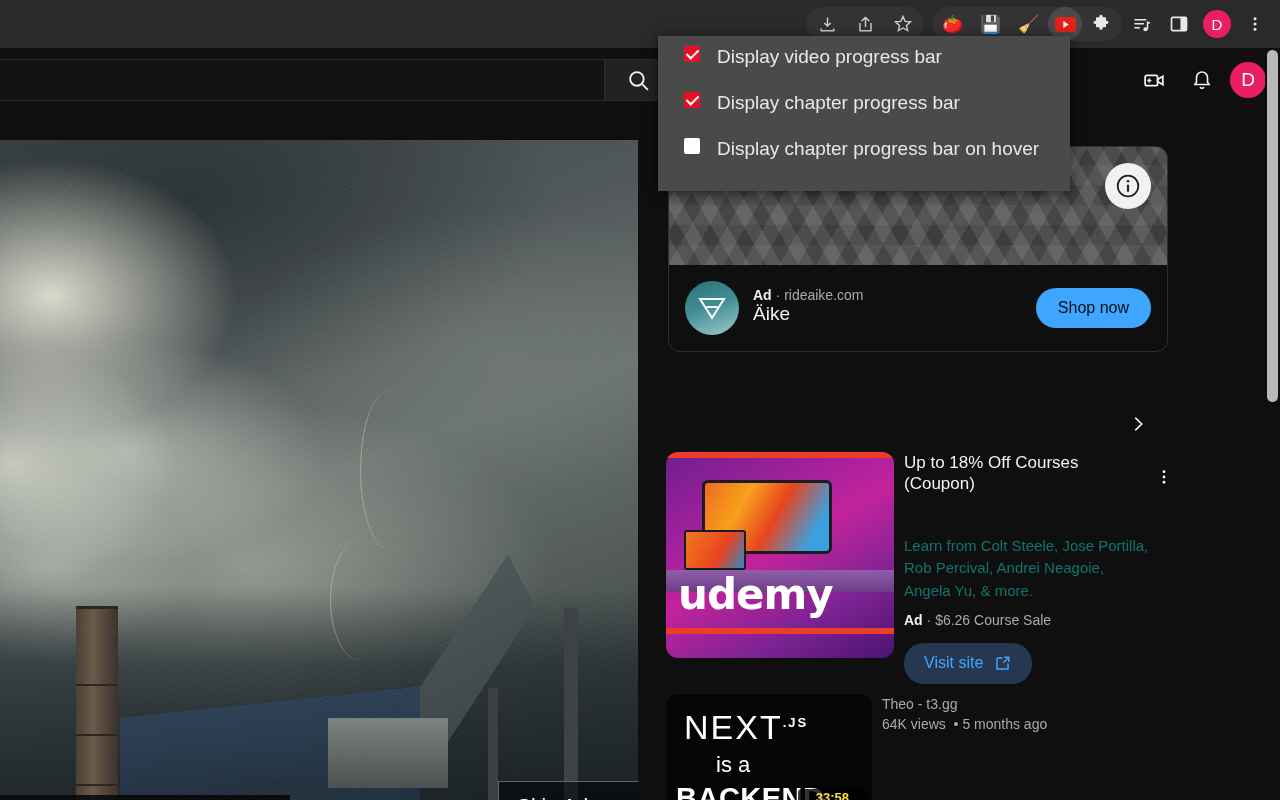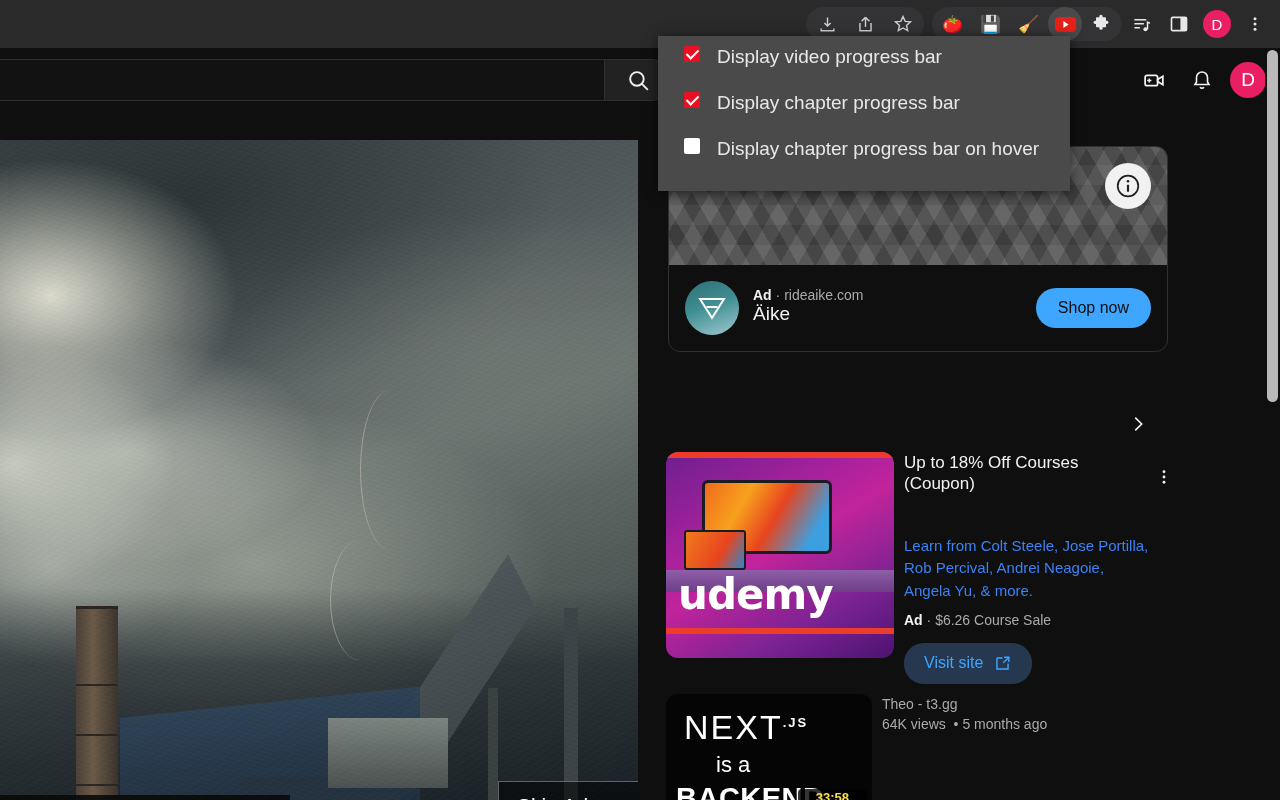--- a/index.html
+++ b/index.html
@@ -146,21 +146,21 @@
 
   
   #list{ position:absolute; left:8px; top:312px; width:512px; }
   .item{ display:flex; gap:10px; margin-bottom:10px; position:relative; }
   .thumb{ width:228px; height:206px; border-radius:12px; flex:none; position:relative;
           overflow:hidden; background:#272727; cursor:pointer; }
   .thumb.wide{ width:206px; height:116px; }
   .meta{ flex:1; padding-right:26px; }
   .v-title{ color:#f1f1f1; font-size:17px; font-weight:500; line-height:1.26;
             margin-bottom:7px; }
-  .v-desc{ color:#3b82f6; font-size:15px; line-height:1.5; margin-bottom:8px;margin-top:40px; }
+  .v-desc{ color:#0f766e; font-size:15px; line-height:1.5; margin-bottom:8px;margin-top:40px; }
   .v-sub{ color:#aaa; font-size:14px; line-height:1.45; }
   .v-sub b{ color:#f1f1f1; font-weight:700; }
   .kebab{ position:absolute; right:2px; top:8px; width:24px; height:34px;
           display:flex; align-items:center; justify-content:center; cursor:pointer; }
   #visit-site{ margin-top:12px; background:#263850; color:#3ea6ff; border:none;
     border-radius:20px; padding:11px 20px; font-size:16px; font-weight:500;
     display:inline-flex; align-items:center; gap:10px; cursor:pointer;
     font-family:"Liberation Sans", sans-serif; }
   .duration{ position:absolute; right:5px; bottom:4px; background:rgba(0,0,0,.8);
     color:#fde047; font-size:13px; font-weight:700; padding:1px 18px; border-radius:4px; }

